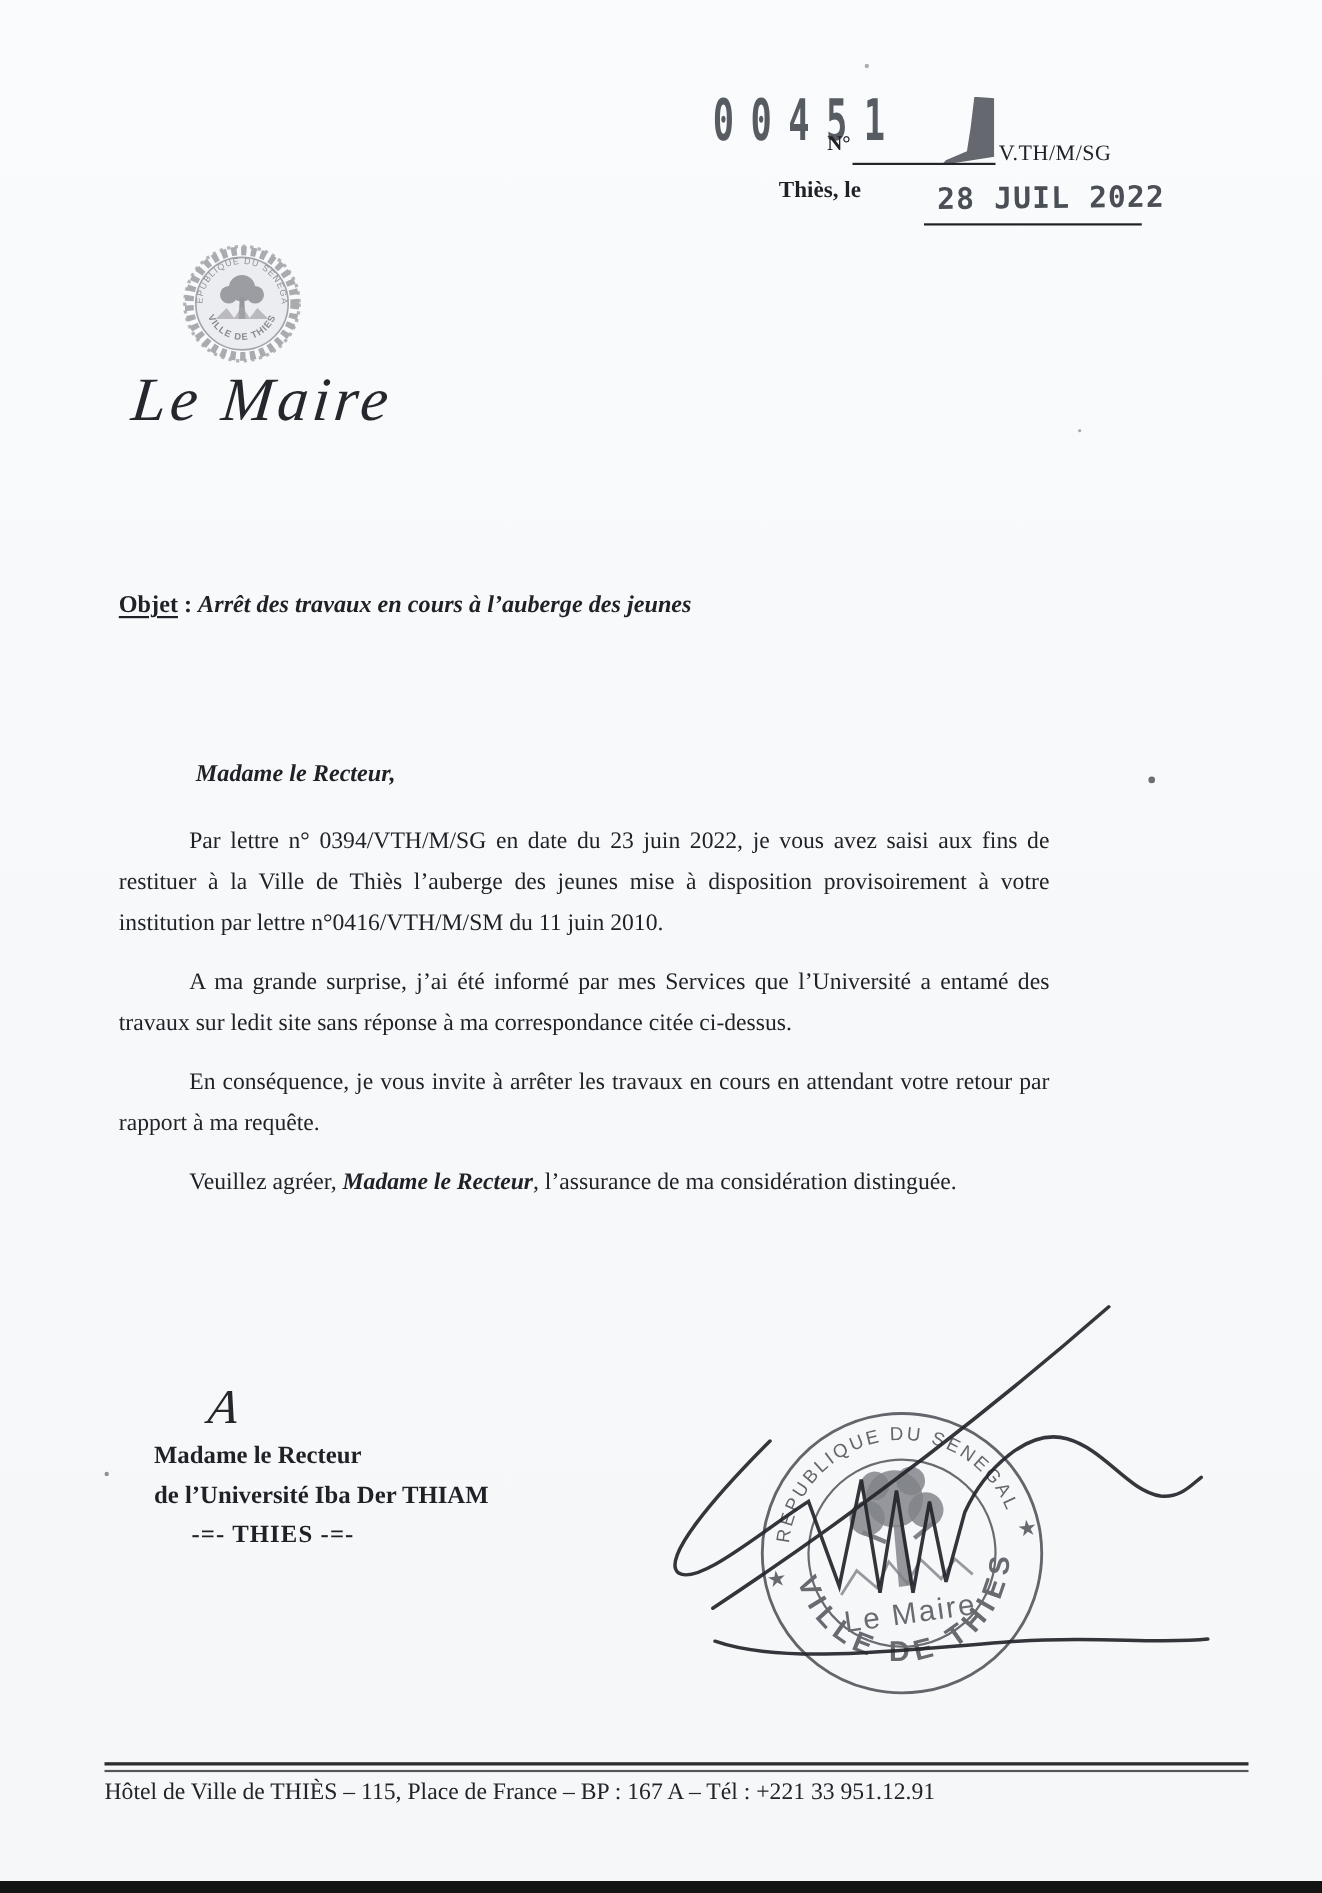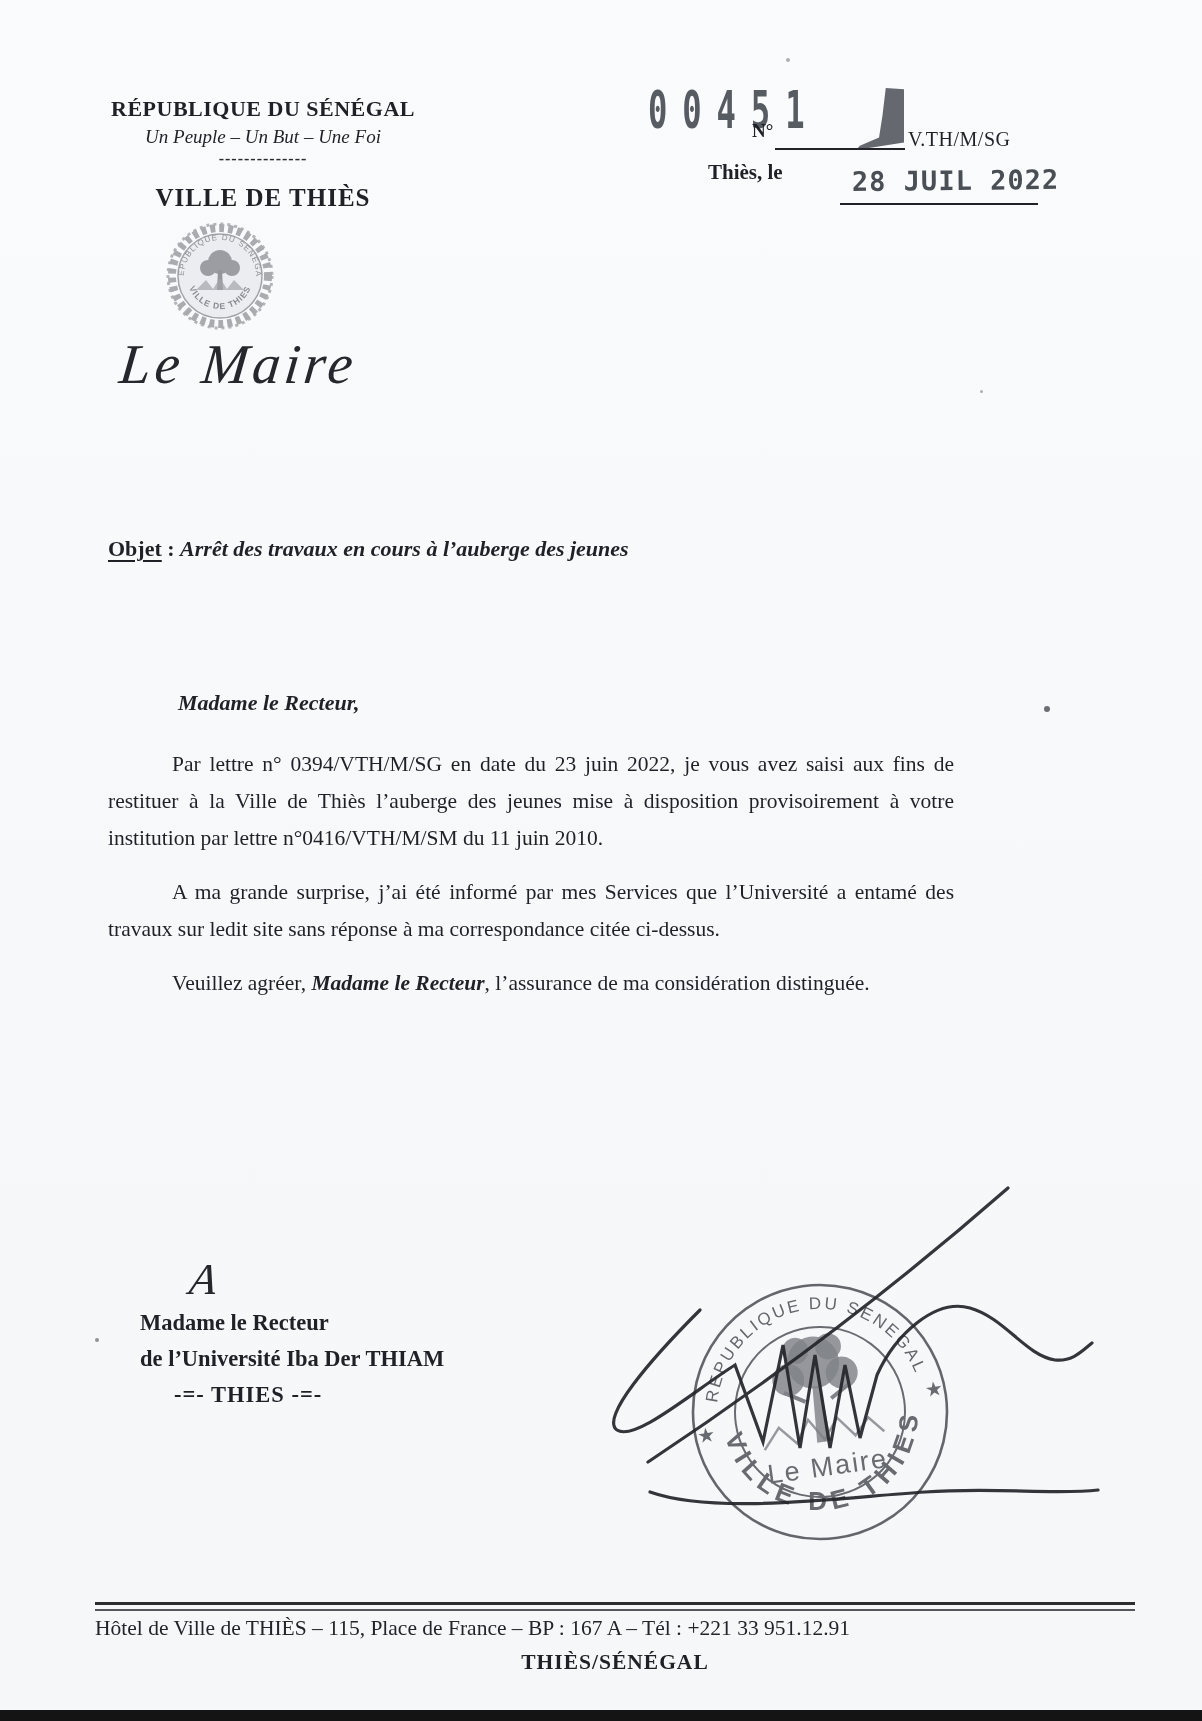--- a/index.html
+++ b/index.html
@@ -72,26 +72,20 @@
   .s1{left:1044px;top:706px;width:6px;height:6px;opacity:.75;}
   .s2{left:786px;top:58px;width:4px;height:4px;opacity:.4;}
   .s3{left:980px;top:390px;width:3px;height:3px;opacity:.4;}
   .s4{left:95px;top:1338px;width:4px;height:4px;opacity:.55;}
 </style>
 </head>
 <body>
 
 <div class="page">
 
-  <div class="letterhead">
-    <div class="republic">RÉPUBLIQUE DU SÉNÉGAL</div>
-    <div class="motto">Un Peuple – Un But – Une Foi</div>
-    <div class="dashes">--------------</div>
-    <div class="city">VILLE DE THIÈS</div>
-  </div>
 
   <svg class="seal" width="130" height="118" viewBox="0 0 130 118">
     <g opacity="0.8">
       <circle cx="64" cy="58" r="52" fill="none" stroke="#a3a4a9" stroke-width="3" stroke-dasharray="3 4"></circle>
       <circle cx="64" cy="58" r="48" fill="none" stroke="#97989d" stroke-width="8" stroke-dasharray="5 4"></circle>
       <circle cx="64" cy="58" r="42" fill="#e9eaee" stroke="#8d8e94" stroke-width="1.5"></circle>
       <path id="sealTop" d="M 28 58 A 36 36 0 0 1 100 58" fill="none"></path>
       <path id="sealBot" d="M 31 58 A 33 33 0 0 0 97 58" fill="none"></path>
       <text font-family="Liberation Sans, sans-serif" font-size="8" fill="#74757b" letter-spacing="1">
         <textPath href="#sealTop" startOffset="50%" text-anchor="middle">REPUBLIQUE DU SENEGAL</textPath>
@@ -121,20 +115,21 @@
   <div class="sender-title">Le Maire</div>
 
   <div class="subject">
     <span class="label">Objet</span><span class="sep"> : </span><span class="text">Arrêt des travaux en cours à l’auberge des jeunes</span>
   </div>
 
   <div class="salutation">Madame le Recteur,</div>
   <div class="body-text">
     <p>Par lettre n° 0394/VTH/M/SG en date du 23 juin 2022, je vous avez saisi aux fins de restituer à la Ville de Thiès l’auberge des jeunes mise à disposition provisoirement à votre institution par lettre n°0416/VTH/M/SM du 11 juin 2010.</p>
     <p>A ma grande surprise, j’ai été informé par mes Services que l’Université a entamé des travaux sur ledit site sans réponse à ma correspondance citée ci-dessus.</p>
+    <p>En conséquence, je vous invite à arrêter les travaux en cours en attendant votre retour par rapport à ma requête.</p>
     <p class="closing"><span>Veuillez agréer, </span><em>Madame le Recteur</em><span>, l’assurance de ma considération distinguée.</span></p>
   </div>
 
   <div class="recipient">
     <div class="to-mark">A</div>
     <div class="r1">Madame le Recteur</div>
     <div class="r2">de l’Université Iba Der THIAM</div>
     <div class="r3">-=- THIES -=-</div>
   </div>
 
@@ -166,20 +161,19 @@
     </g>
     <g fill="none" stroke="#24252b" stroke-width="3.2" stroke-linecap="round" opacity=".92">
       <path d="M 93 312 Q 285 185 453 38"></path>
       <path d="M 145 160 C 95 210 45 268 62 280 C 80 292 140 240 180 215 L 208 292 L 228 195 L 245 298 L 260 205 L 275 298 L 290 215 L 305 288 L 322 225 C 340 185 380 148 415 158 C 450 168 470 205 500 210 C 518 212 528 200 537 193"></path>
       <path d="M 95 342 C 160 365 280 348 370 342 C 440 337 500 345 543 340"></path>
     </g>
   </svg>
 
   <div class="footer-rule"></div>
   <div class="footer-line1">Hôtel de Ville de THIÈS – 115, Place de France  – BP : 167 A – Tél : +221 33 951.12.91</div>
-  <div class="footer-line2">THIÈS/SÉNÉGAL</div>
   <div class="bottom-bar"></div>
 
   <div class="speck s1"></div>
   <div class="speck s2"></div>
   <div class="speck s3"></div>
   <div class="speck s4"></div>
 </div>
 
 </body></html>

